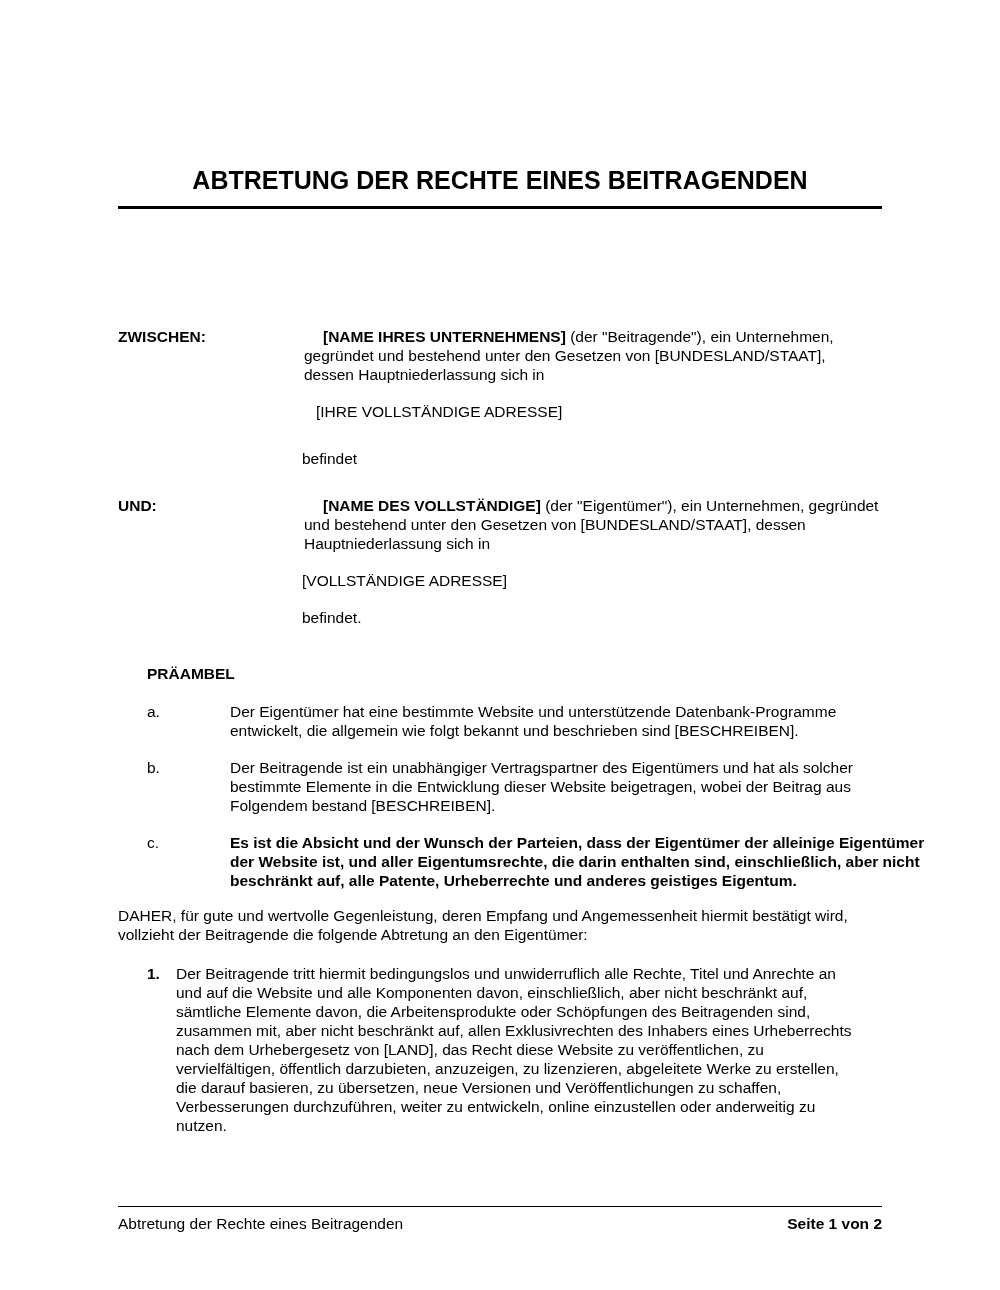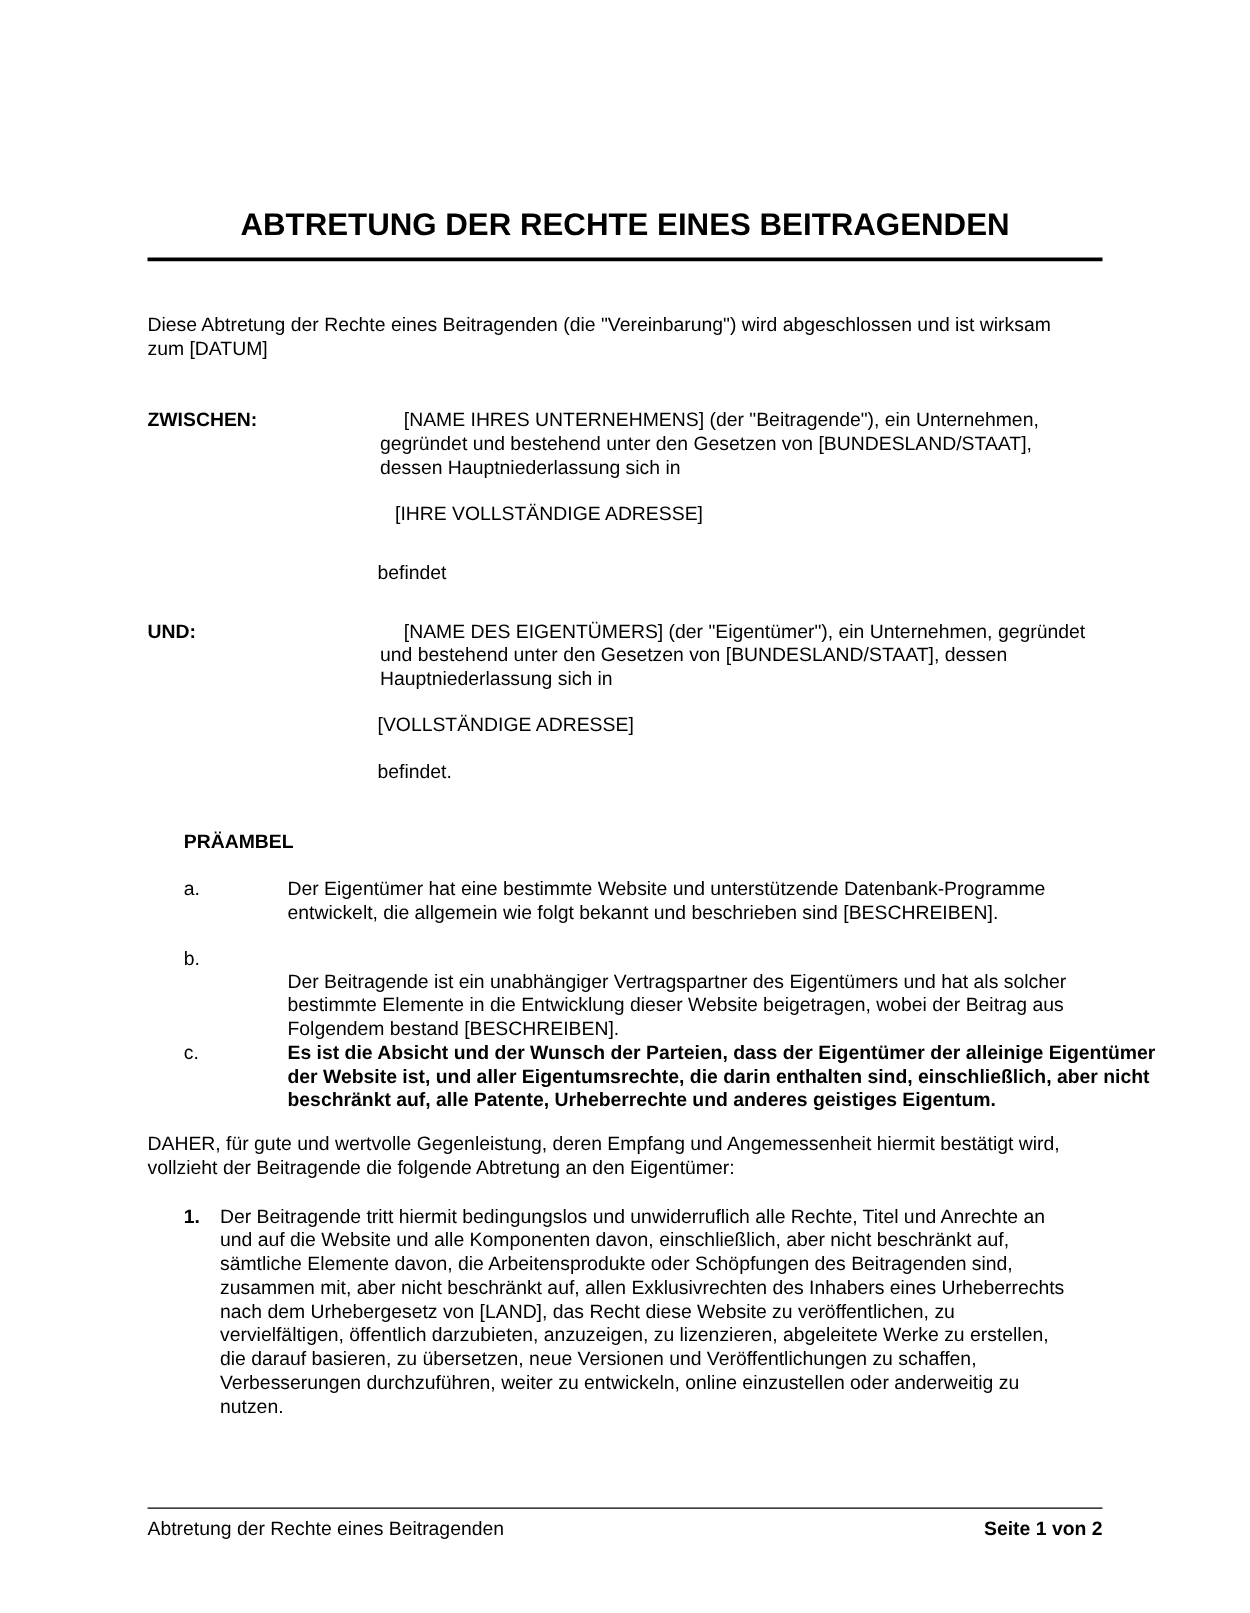--- a/index.html
+++ b/index.html
@@ -48,21 +48,21 @@
       top: 251px;
     }
     .party-label {
       left: 118px;
       font-weight: bold;
     }
     .party-text {
       left: 304px;
       width: 580px;
     }
-    .party-text b { font-weight: normal; padding-left: 19px; }
+    .party-text b { font-weight: bold; padding-left: 19px; }
     .indent-text {
       left: 302px;
     }
     .preamble-head {
       left: 147px;
       top: 664px;
       font-weight: bold;
     }
     .pre-marker {
       left: 147px;
@@ -107,53 +107,49 @@
     .line { display: block; white-space: nowrap; }
   </style>
 </head>
 <body>
 
 <div class="page">
 
   <div class="abs title">ABTRETUNG DER RECHTE EINES BEITRAGENDEN</div>
   <div class="abs title-rule"></div>
 
-  <div class="abs intro">
-    <span class="line">Diese Abtretung der Rechte eines Beitragenden (die "Vereinbarung") wird abgeschlossen und ist wirksam</span>
-    <span class="line">zum [DATUM]</span>
-  </div>
 
   <div class="abs party-label" style="top:327px;">ZWISCHEN:</div>
   <div class="abs party-text" style="top:327px;">
     <span class="line"><b>[NAME IHRES UNTERNEHMENS]</b><span> (der "Beitragende"), ein Unternehmen,</span></span>
     <span class="line">gegründet und bestehend unter den Gesetzen von [BUNDESLAND/STAAT],</span>
     <span class="line">dessen Hauptniederlassung sich in</span>
   </div>
   <div class="abs indent-text" style="top:402px;margin-left:14px;">[IHRE VOLLSTÄNDIGE ADRESSE]</div>
   <div class="abs indent-text" style="top:449px;">befindet</div>
 
   <div class="abs party-label" style="top:496px;">UND:</div>
   <div class="abs party-text" style="top:496px;">
-    <span class="line"><b>[NAME DES EIGENTÜMERS]</b><span> (der "Eigentümer"), ein Unternehmen, gegründet</span></span>
+    <span class="line"><b>[NAME DES VOLLSTÄNDIGE]</b><span> (der "Eigentümer"), ein Unternehmen, gegründet</span></span>
     <span class="line">und bestehend unter den Gesetzen von [BUNDESLAND/STAAT], dessen</span>
     <span class="line">Hauptniederlassung sich in</span>
   </div>
   <div class="abs indent-text" style="top:571px;">[VOLLSTÄNDIGE ADRESSE]</div>
   <div class="abs indent-text" style="top:608px;">befindet.</div>
 
   <div class="abs preamble-head">PRÄAMBEL</div>
 
   <div class="abs pre-marker" style="top:702px;">a.</div>
   <div class="abs pre-text" style="top:702px;">
     <span class="line">Der Eigentümer hat eine bestimmte Website und unterstützende Datenbank-Programme</span>
     <span class="line">entwickelt, die allgemein wie folgt bekannt und beschrieben sind [BESCHREIBEN].</span>
   </div>
 
   <div class="abs pre-marker" style="top:758px;">b.</div>
-  <div class="abs pre-text" style="top:776px;">
+  <div class="abs pre-text" style="top:758px;">
     <span class="line">Der Beitragende ist ein unabhängiger Vertragspartner des Eigentümers und hat als solcher</span>
     <span class="line">bestimmte Elemente in die Entwicklung dieser Website beigetragen, wobei der Beitrag aus</span>
     <span class="line">Folgendem bestand [BESCHREIBEN].</span>
   </div>
 
   <div class="abs pre-marker" style="top:833px;">c.</div>
   <div class="abs pre-text" style="top:833px;font-weight:bold;">
     <span class="line">Es ist die Absicht und der Wunsch der Parteien, dass der Eigentümer der alleinige Eigentümer</span>
     <span class="line">der Website ist, und aller Eigentumsrechte, die darin enthalten sind, einschließlich, aber nicht</span>
     <span class="line">beschränkt auf, alle Patente, Urheberrechte und anderes geistiges Eigentum.</span>

